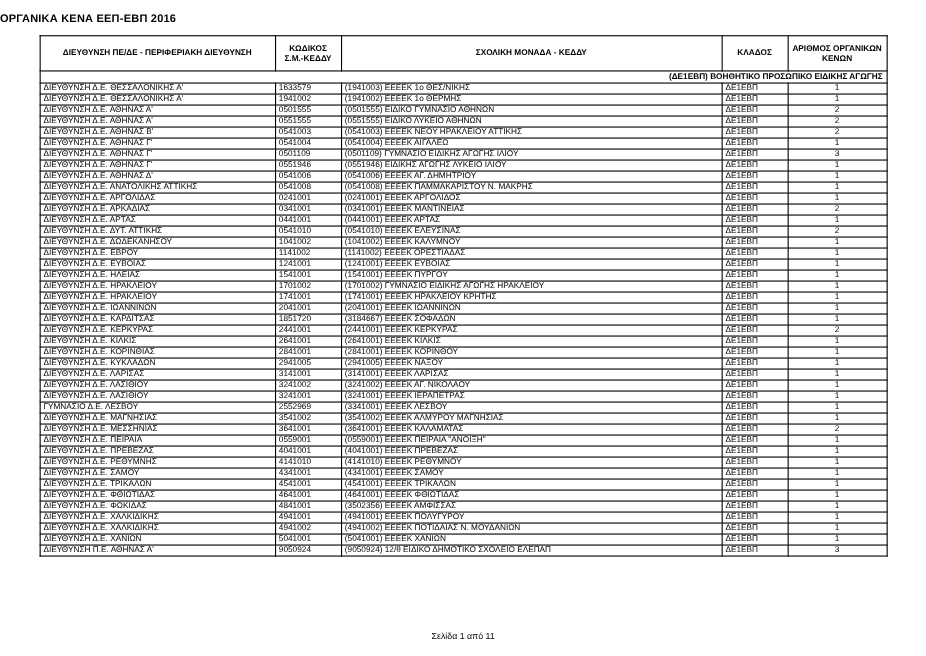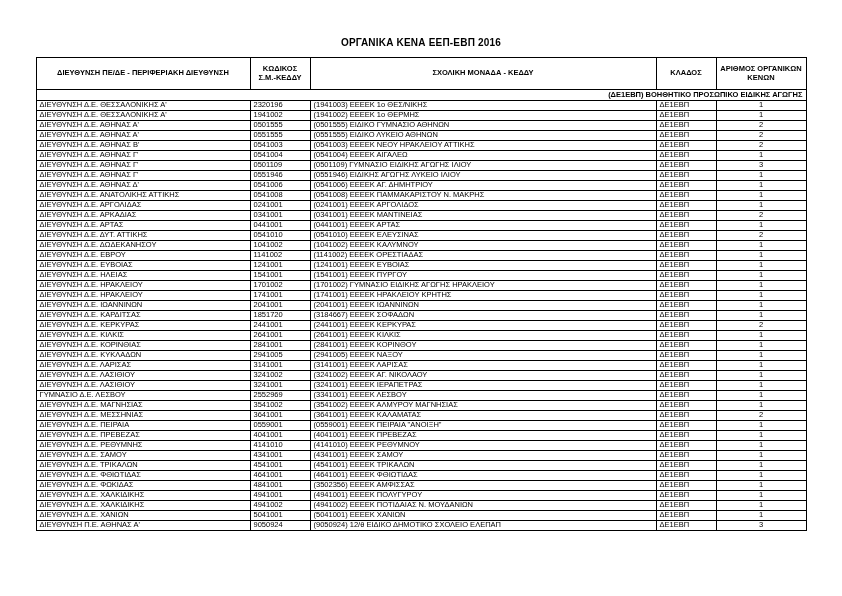--- a/index.html
+++ b/index.html
@@ -4,22 +4,22 @@
 <style>
   * { box-sizing: border-box; margin: 0; padding: 0; }
   html, body { background: #ffffff; }
   body {
     width: 842px; height: 596px;
     position: relative; overflow: hidden;
     font-family: "Liberation Sans", sans-serif;
     color: #000;
   }
   .title {
-    padding-top: 37px;
-    text-align: center;
+    padding-top: 12px;
+    text-align: left;
     font-size: 10px;
     font-weight: bold;
     letter-spacing: 0.2px;
   }
   table.vacancy-table {
     width: 770px;
     margin: 9px auto 0 auto;
     border-collapse: collapse;
     table-layout: fixed;
   }
@@ -84,21 +84,21 @@
         <th>ΚΛΑΔΟΣ</th>
         <th>ΑΡΙΘΜΟΣ ΟΡΓΑΝΙΚΩΝ ΚΕΝΩΝ</th>
       </tr>
       <tr>
         <th class="section-header" colspan="5">(ΔΕ1ΕΒΠ) ΒΟΗΘΗΤΙΚΟ ΠΡΟΣΩΠΙΚΟ ΕΙΔΙΚΗΣ ΑΓΩΓΗΣ</th>
       </tr>
     </thead>
     <tbody>
   <tr>
     <td>ΔΙΕΥΘΥΝΣΗ Δ.Ε. ΘΕΣΣΑΛΟΝΙΚΗΣ Α'</td>
-    <td>2320196</td>
+    <td>1633579</td>
     <td>(1941003) ΕΕΕΕΚ 1ο ΘΕΣ/ΝΙΚΗΣ</td>
     <td>ΔΕ1ΕΒΠ</td>
     <td class="center">1</td>
   </tr>
 
   <tr>
     <td>ΔΙΕΥΘΥΝΣΗ Δ.Ε. ΘΕΣΣΑΛΟΝΙΚΗΣ Α'</td>
     <td>1941002</td>
     <td>(1941002) ΕΕΕΕΚ 1ο ΘΕΡΜΗΣ</td>
     <td>ΔΕ1ΕΒΠ</td>
@@ -428,14 +428,15 @@
   <tr>
     <td>ΔΙΕΥΘΥΝΣΗ Π.Ε. ΑΘΗΝΑΣ Α'</td>
     <td>9050924</td>
     <td>(9050924) 12/θ ΕΙΔΙΚΟ ΔΗΜΟΤΙΚΟ ΣΧΟΛΕΙΟ ΕΛΕΠΑΠ</td>
     <td>ΔΕ1ΕΒΠ</td>
     <td class="center">3</td>
   </tr>
 </tbody>
   </table>
 
+  <div class="footer">Σελίδα 1 από 11</div>
 
 </div>
 
 </body></html>

